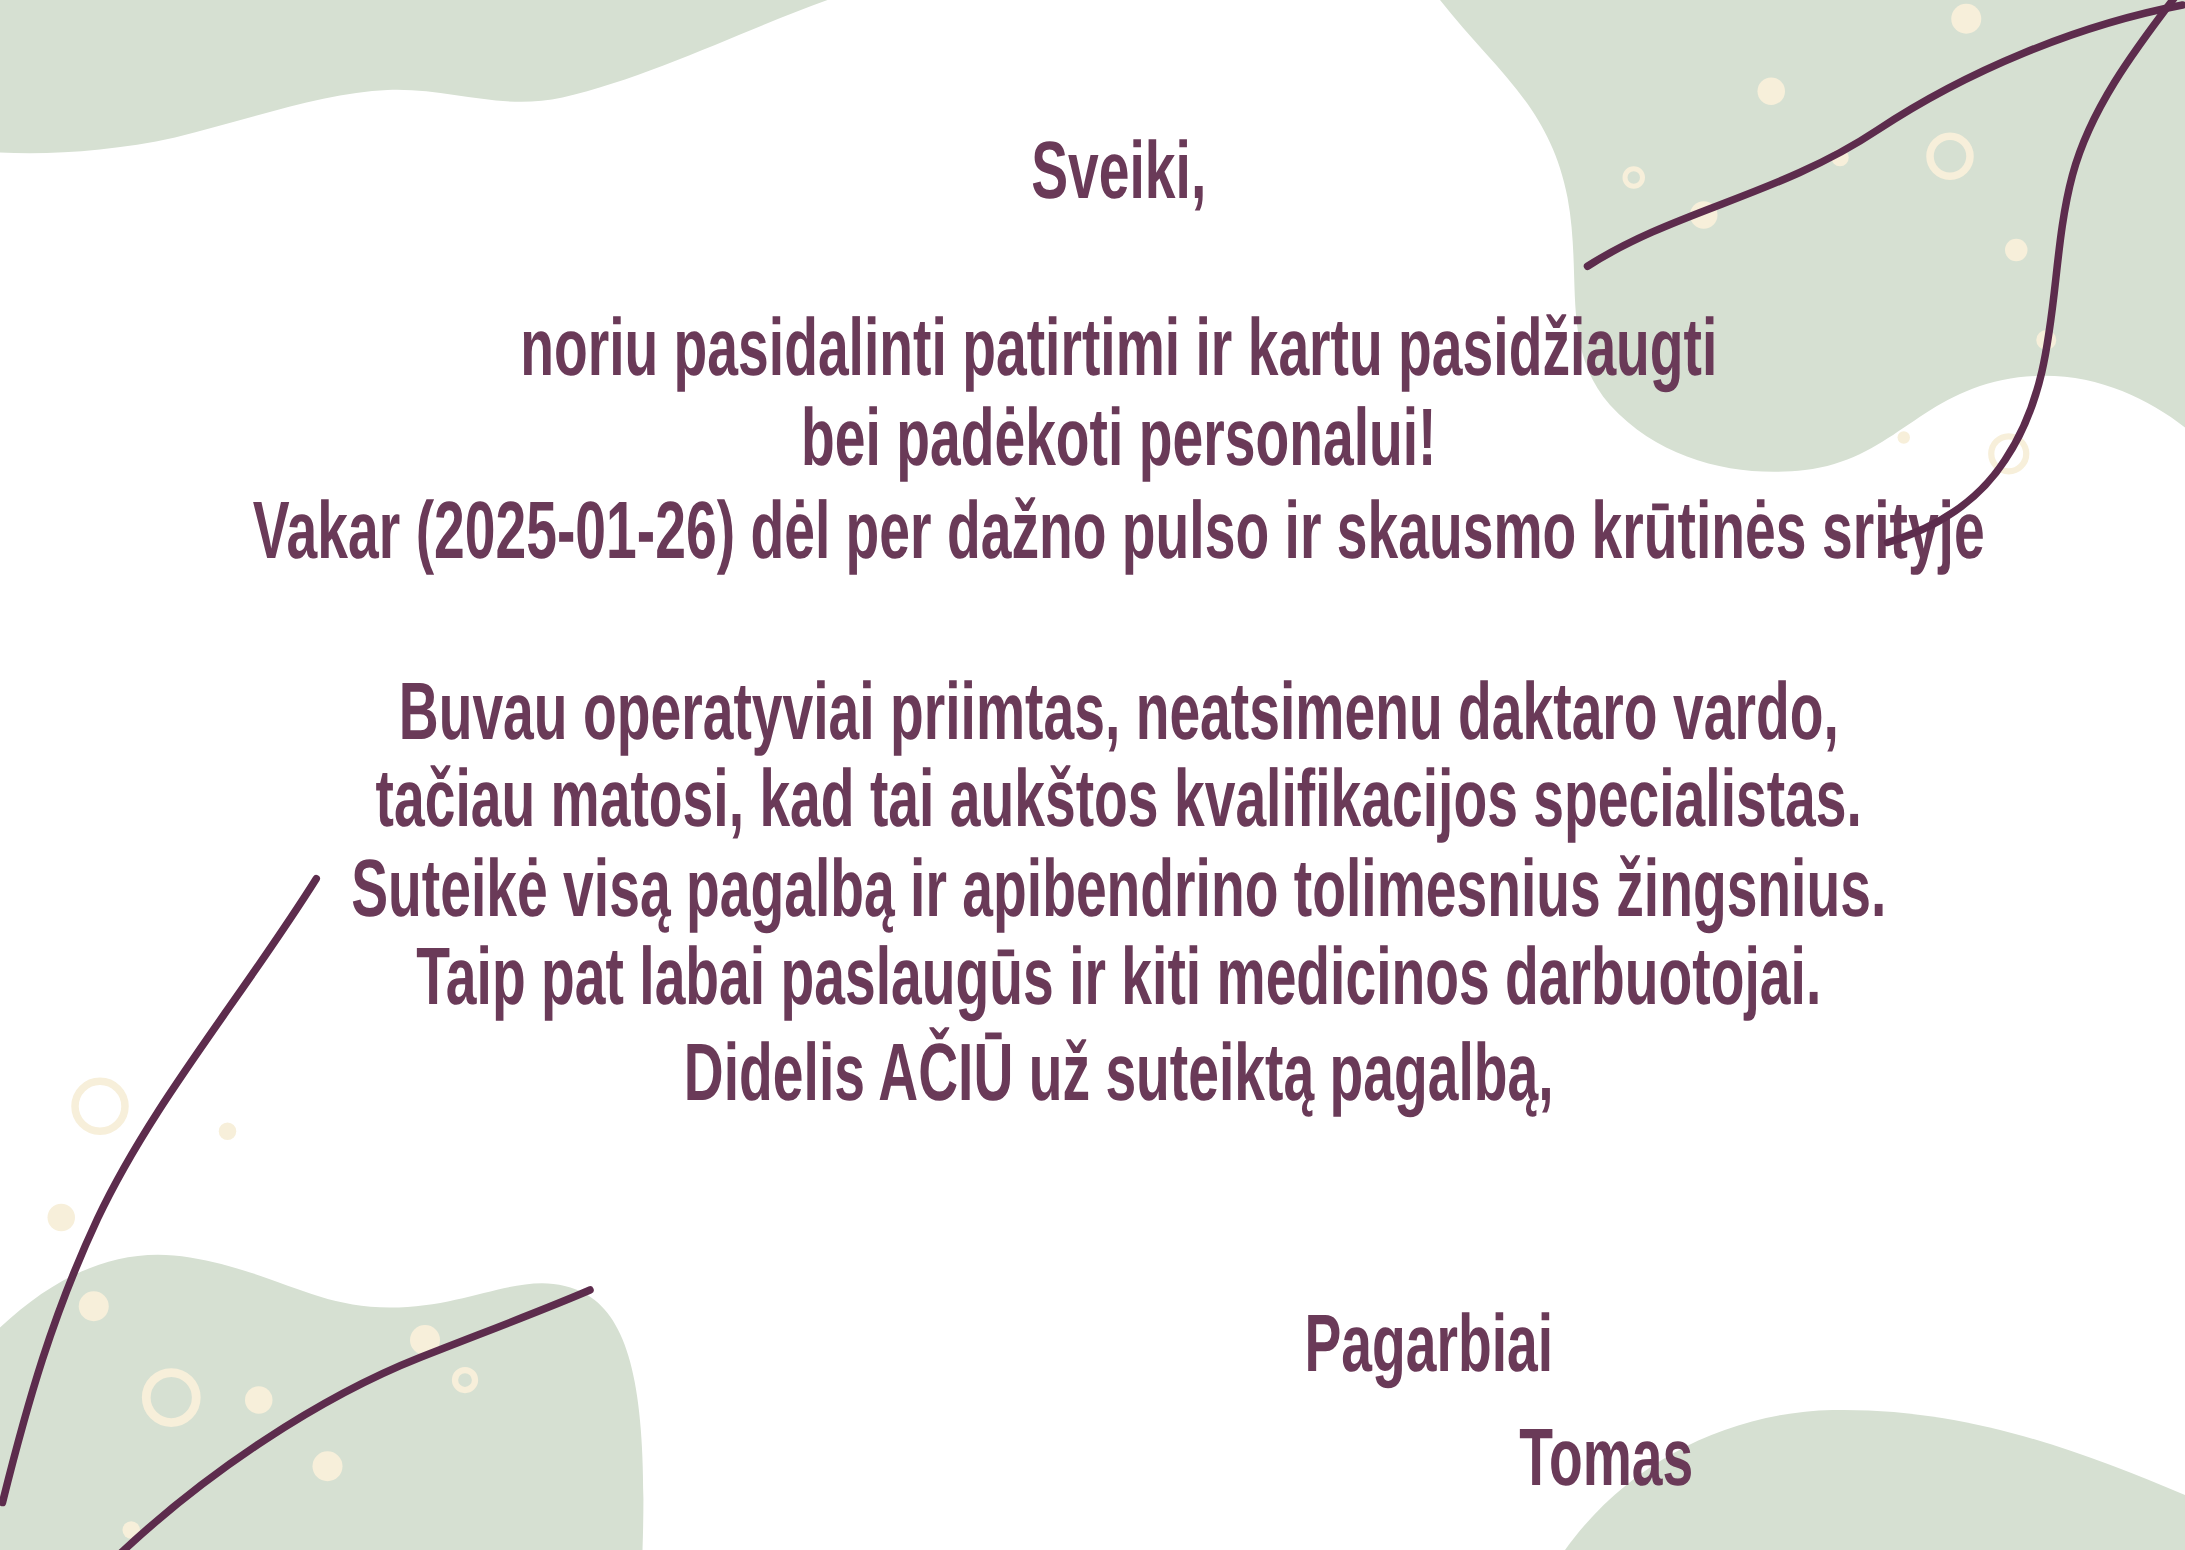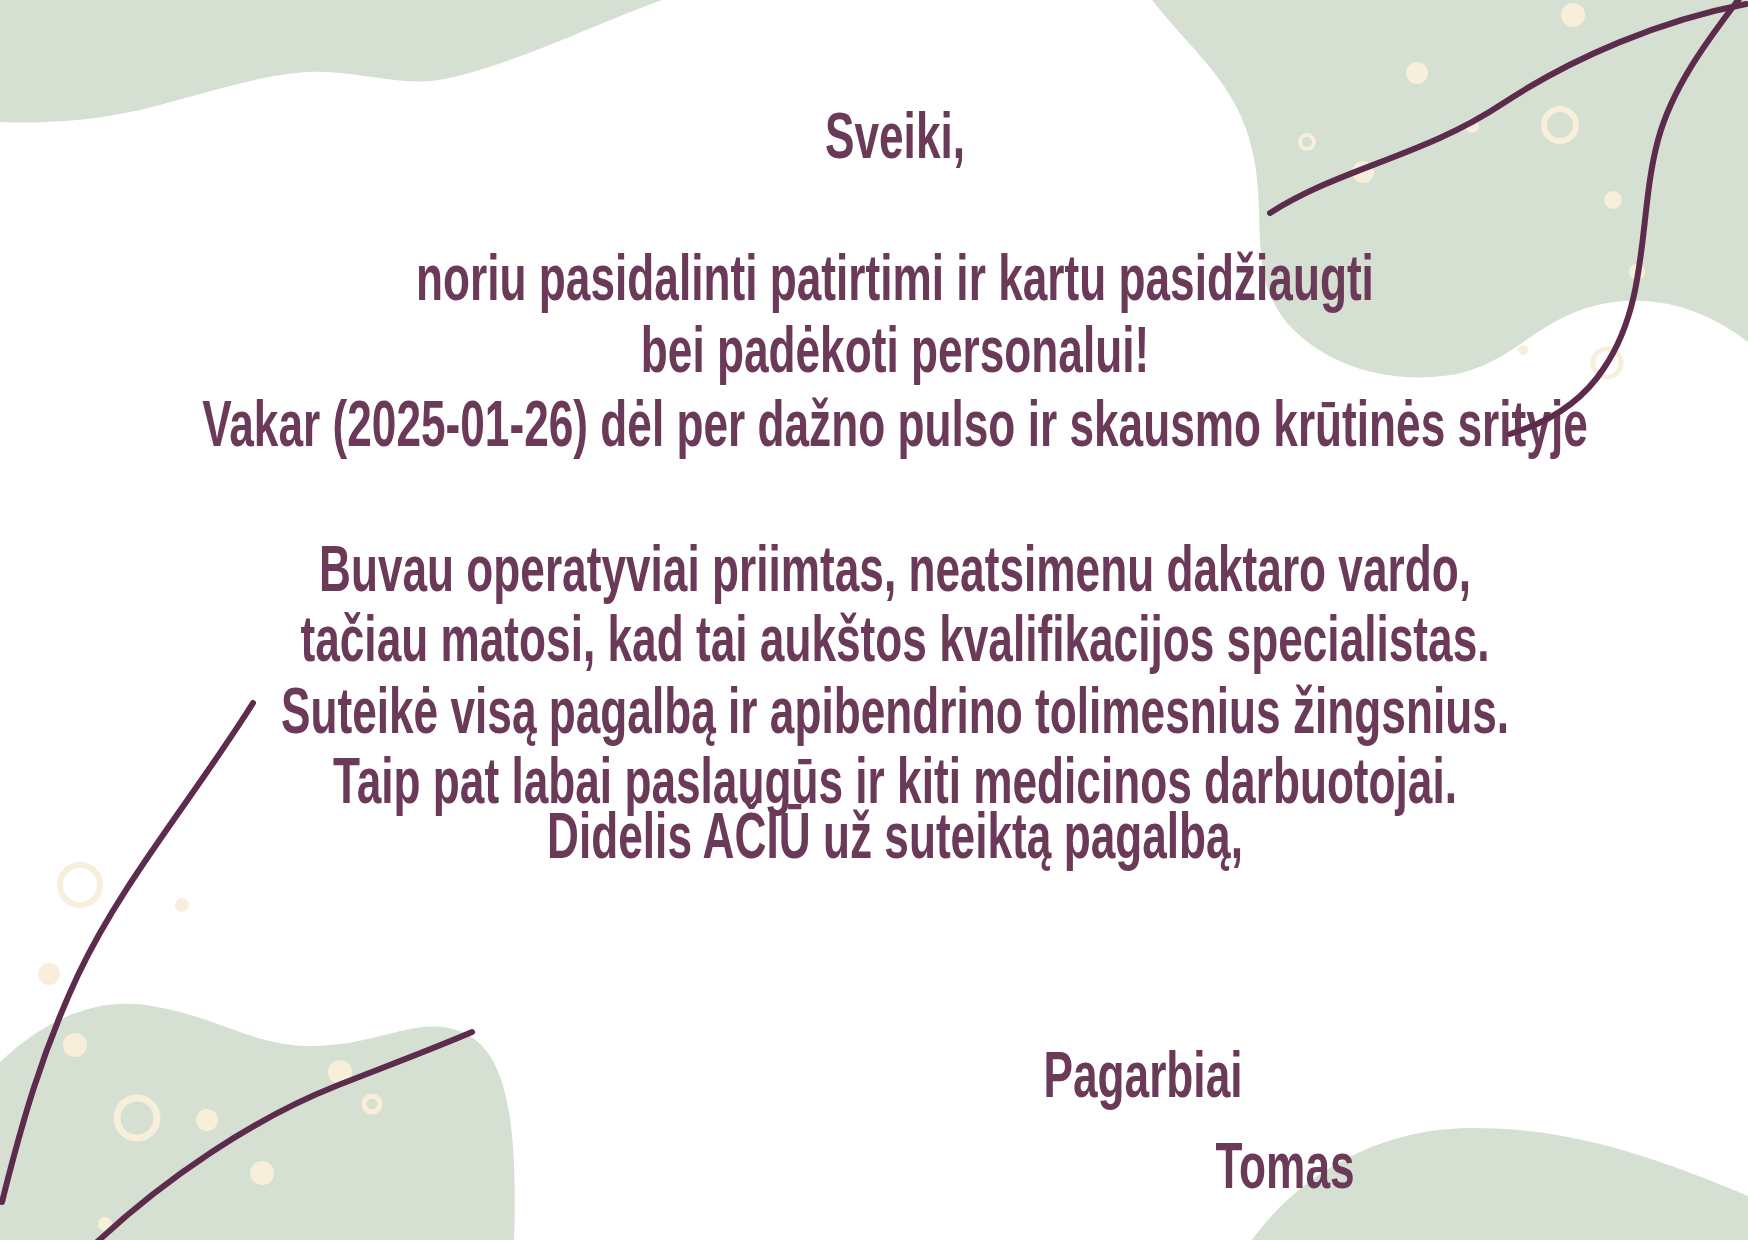--- a/index.html
+++ b/index.html
@@ -50,21 +50,21 @@
   .c-main { left: 895px; }
   .t0  { top: 103px; }
   .t1  { top: 245px; }
   .t2  { top: 317px; }
   .t3  { top: 391px; }
   .t4  { top: 464px; }
   .t5  { top: 536px; text-align: right; }
   .t6  { top: 606px; }
   .t7  { top: 678px; }
   .t8  { top: 748px; text-decoration: underline; }
-  .t9  { top: 803px; }
+  .t9  { top: 825px; }
   .t10 { top: 890px; }
   
   .sig-closing { left: 1143px; top: 1042px; }
   .sig-name    { left: 1285px; top: 1133px; }
 </style>
 </head>
 <body style="background: rgb(255, 255, 255);">
 
 <svg id="decor-back" viewBox="0 0 1748 1240">
   <path class="sage" d="M0,0 L662,0 C600,22 520,62 450,78 C400,89 360,70 310,72 C260,74 200,95 140,110 C90,121 40,124 0,122 Z"></path>

